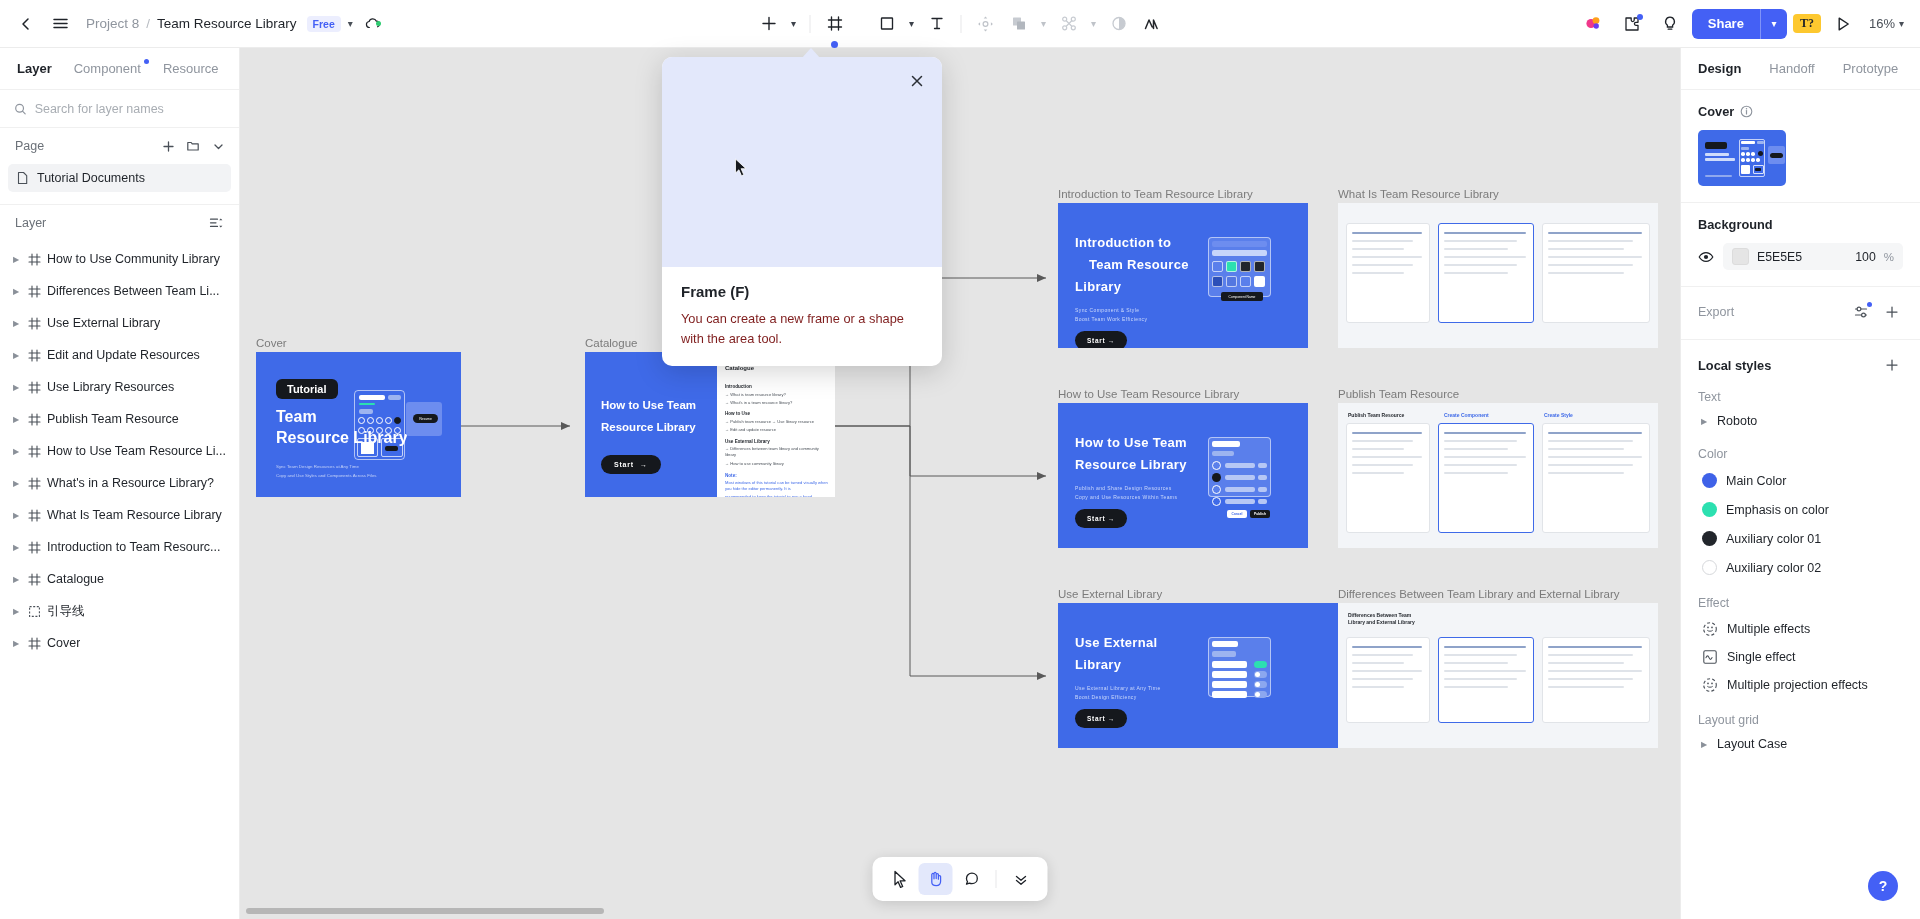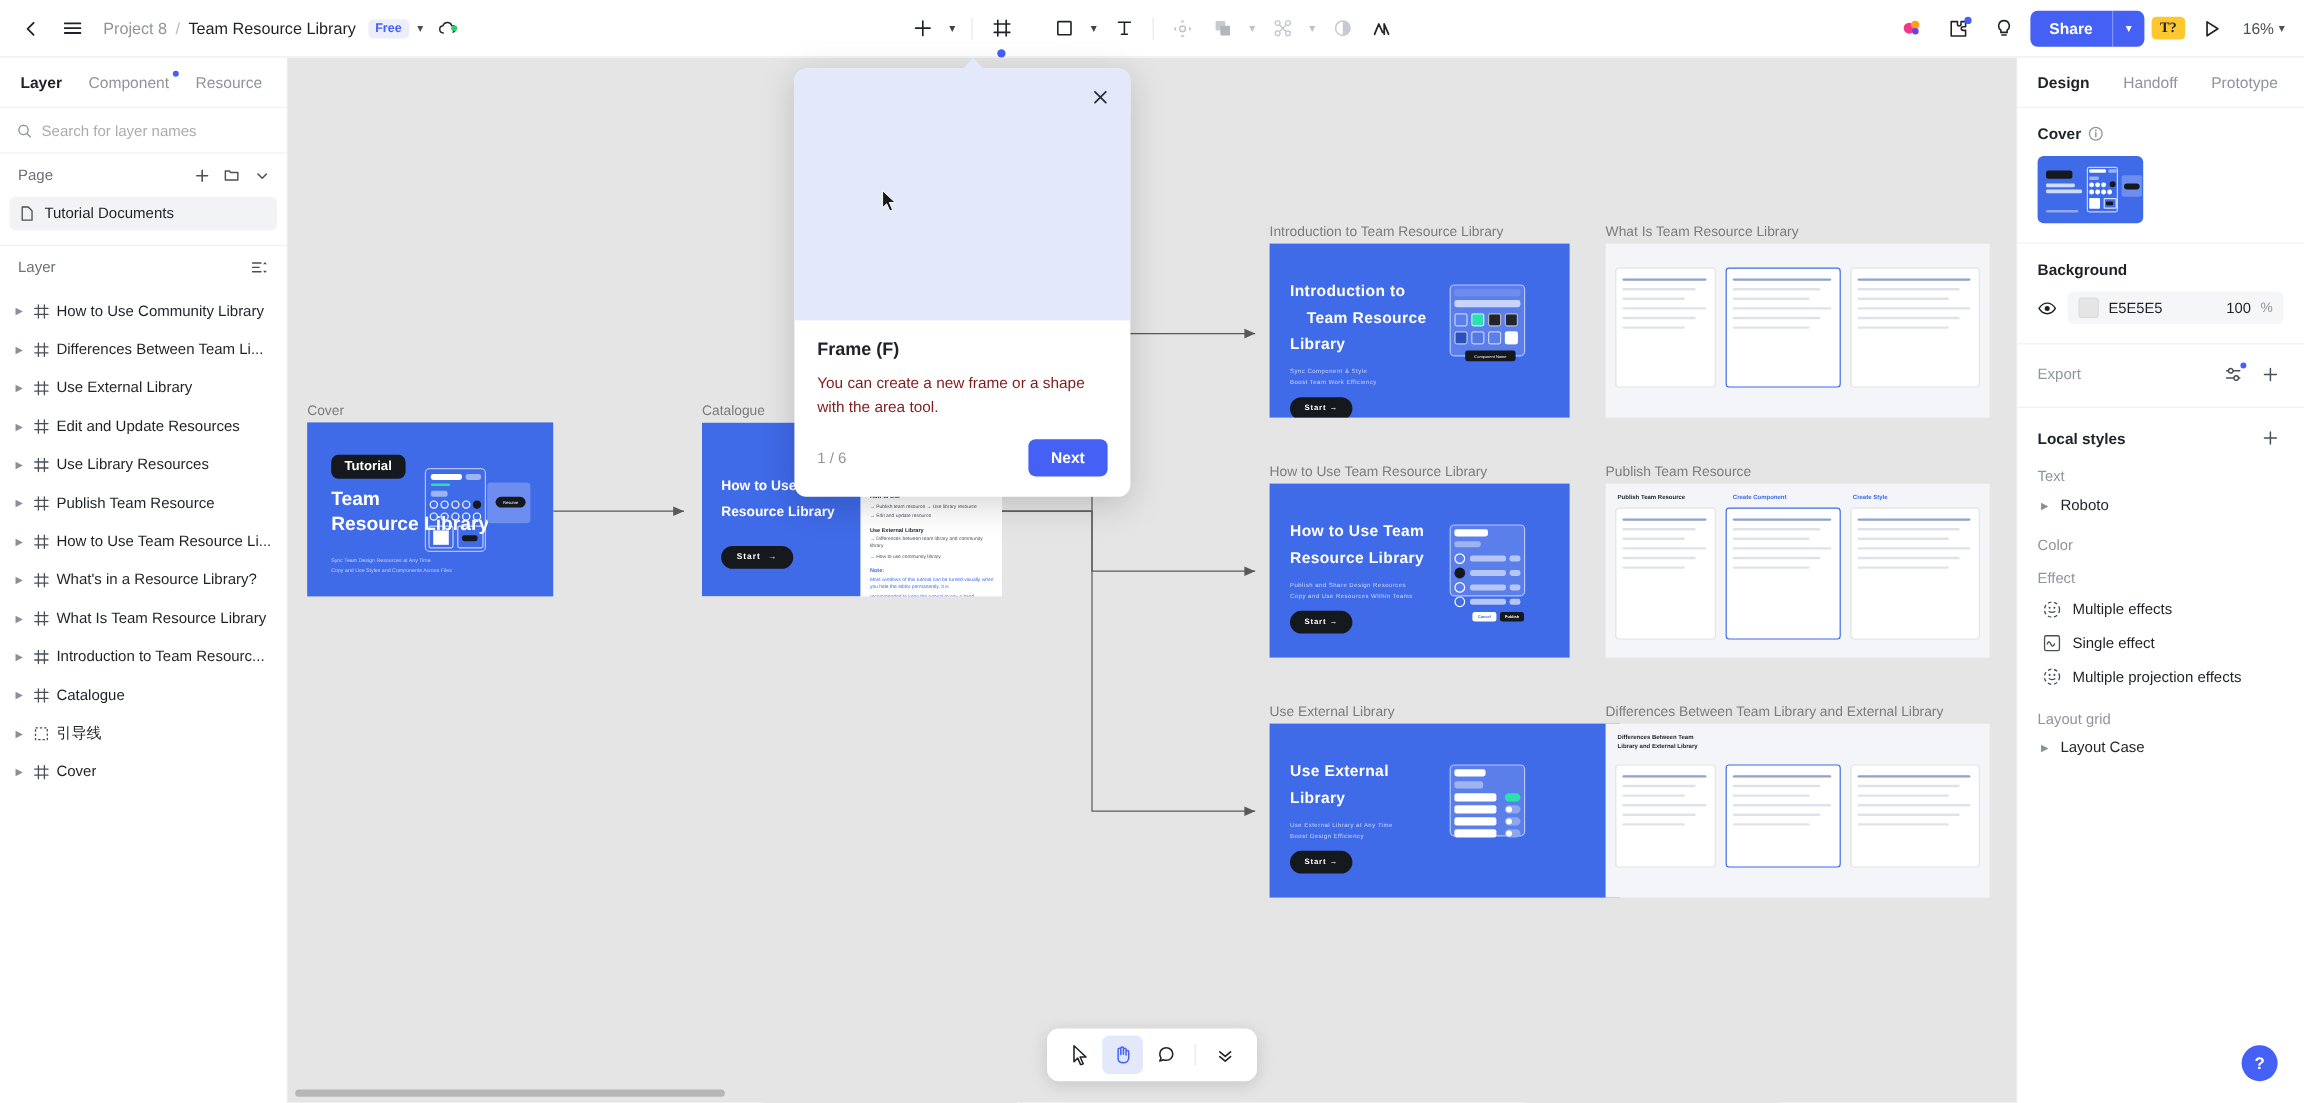--- a/index.html
+++ b/index.html
@@ -703,24 +703,20 @@
       </div>
       <div class="pop-cursor">
         <svg width="15" height="19" viewBox="0 0 15 19">
           <path d="M1.5 1l10.5 9.7H7.1l2.7 6.1-2.3 1-2.6-6-3.4 3.2z" fill="#15181d" stroke="#fff" stroke-width="0.8"></path>
         </svg>
       </div>
     </div>
     <div class="pop-body">
       <div class="pop-title">Frame (F)</div>
       <div class="pop-desc">You can create a new frame or a shape with the area tool.</div>
-      <div class="pop-foot">
-        <div class="pop-count">1 / 6</div>
-        <button class="nextbtn">Next</button>
-      </div>
     </div>
   </div>
 
   <div class="right">
     <div class="rtabs">
       <div class="rtab active">Design</div>
       <div class="rtab">Handoff</div>
       <div class="rtab">Prototype</div>
     </div>
 
@@ -805,20 +801,38 @@
         </div>
       </div>
 
       <div class="grp-lab">Text</div>
       <div class="trow">
         <span class="caret">▶</span>
         <span class="nm">Roboto</span>
       </div>
 
       <div class="grp-lab">Color</div>
+      <div id="color-styles">
+          <div class="styrow">
+            <span class="dotsw" style="background:#3f62e8"></span>
+            <span class="nm">Main Color</span>
+          </div>
+          <div class="styrow">
+            <span class="dotsw" style="background:#2ce0b0"></span>
+            <span class="nm">Emphasis on color</span>
+          </div>
+          <div class="styrow">
+            <span class="dotsw" style="background:#22262c"></span>
+            <span class="nm">Auxiliary color 01</span>
+          </div>
+          <div class="styrow">
+            <span class="dotsw" style="background:#ffffff;border:1px solid #d6d8db"></span>
+            <span class="nm">Auxiliary color 02</span>
+          </div>
+        </div>
 
       <div class="grp-lab">Effect</div>
       <div id="effect-styles">
           <div class="effrow">
             <svg width="16" height="16" viewBox="0 0 16 16">
               <circle cx="8" cy="8" r="6.3" stroke="#4a5058" stroke-width="1.1" fill="none" stroke-dasharray="3 2.2"></circle>
               <circle cx="6" cy="6.4" r="0.85" fill="#4a5058"></circle>
               <circle cx="10" cy="6.4" r="0.85" fill="#4a5058"></circle>
               <path d="M5.6 9.6c.8.9 3.9.9 4.8 0" stroke="#4a5058" stroke-width="1" fill="none" stroke-linecap="round"></path>
             </svg>

